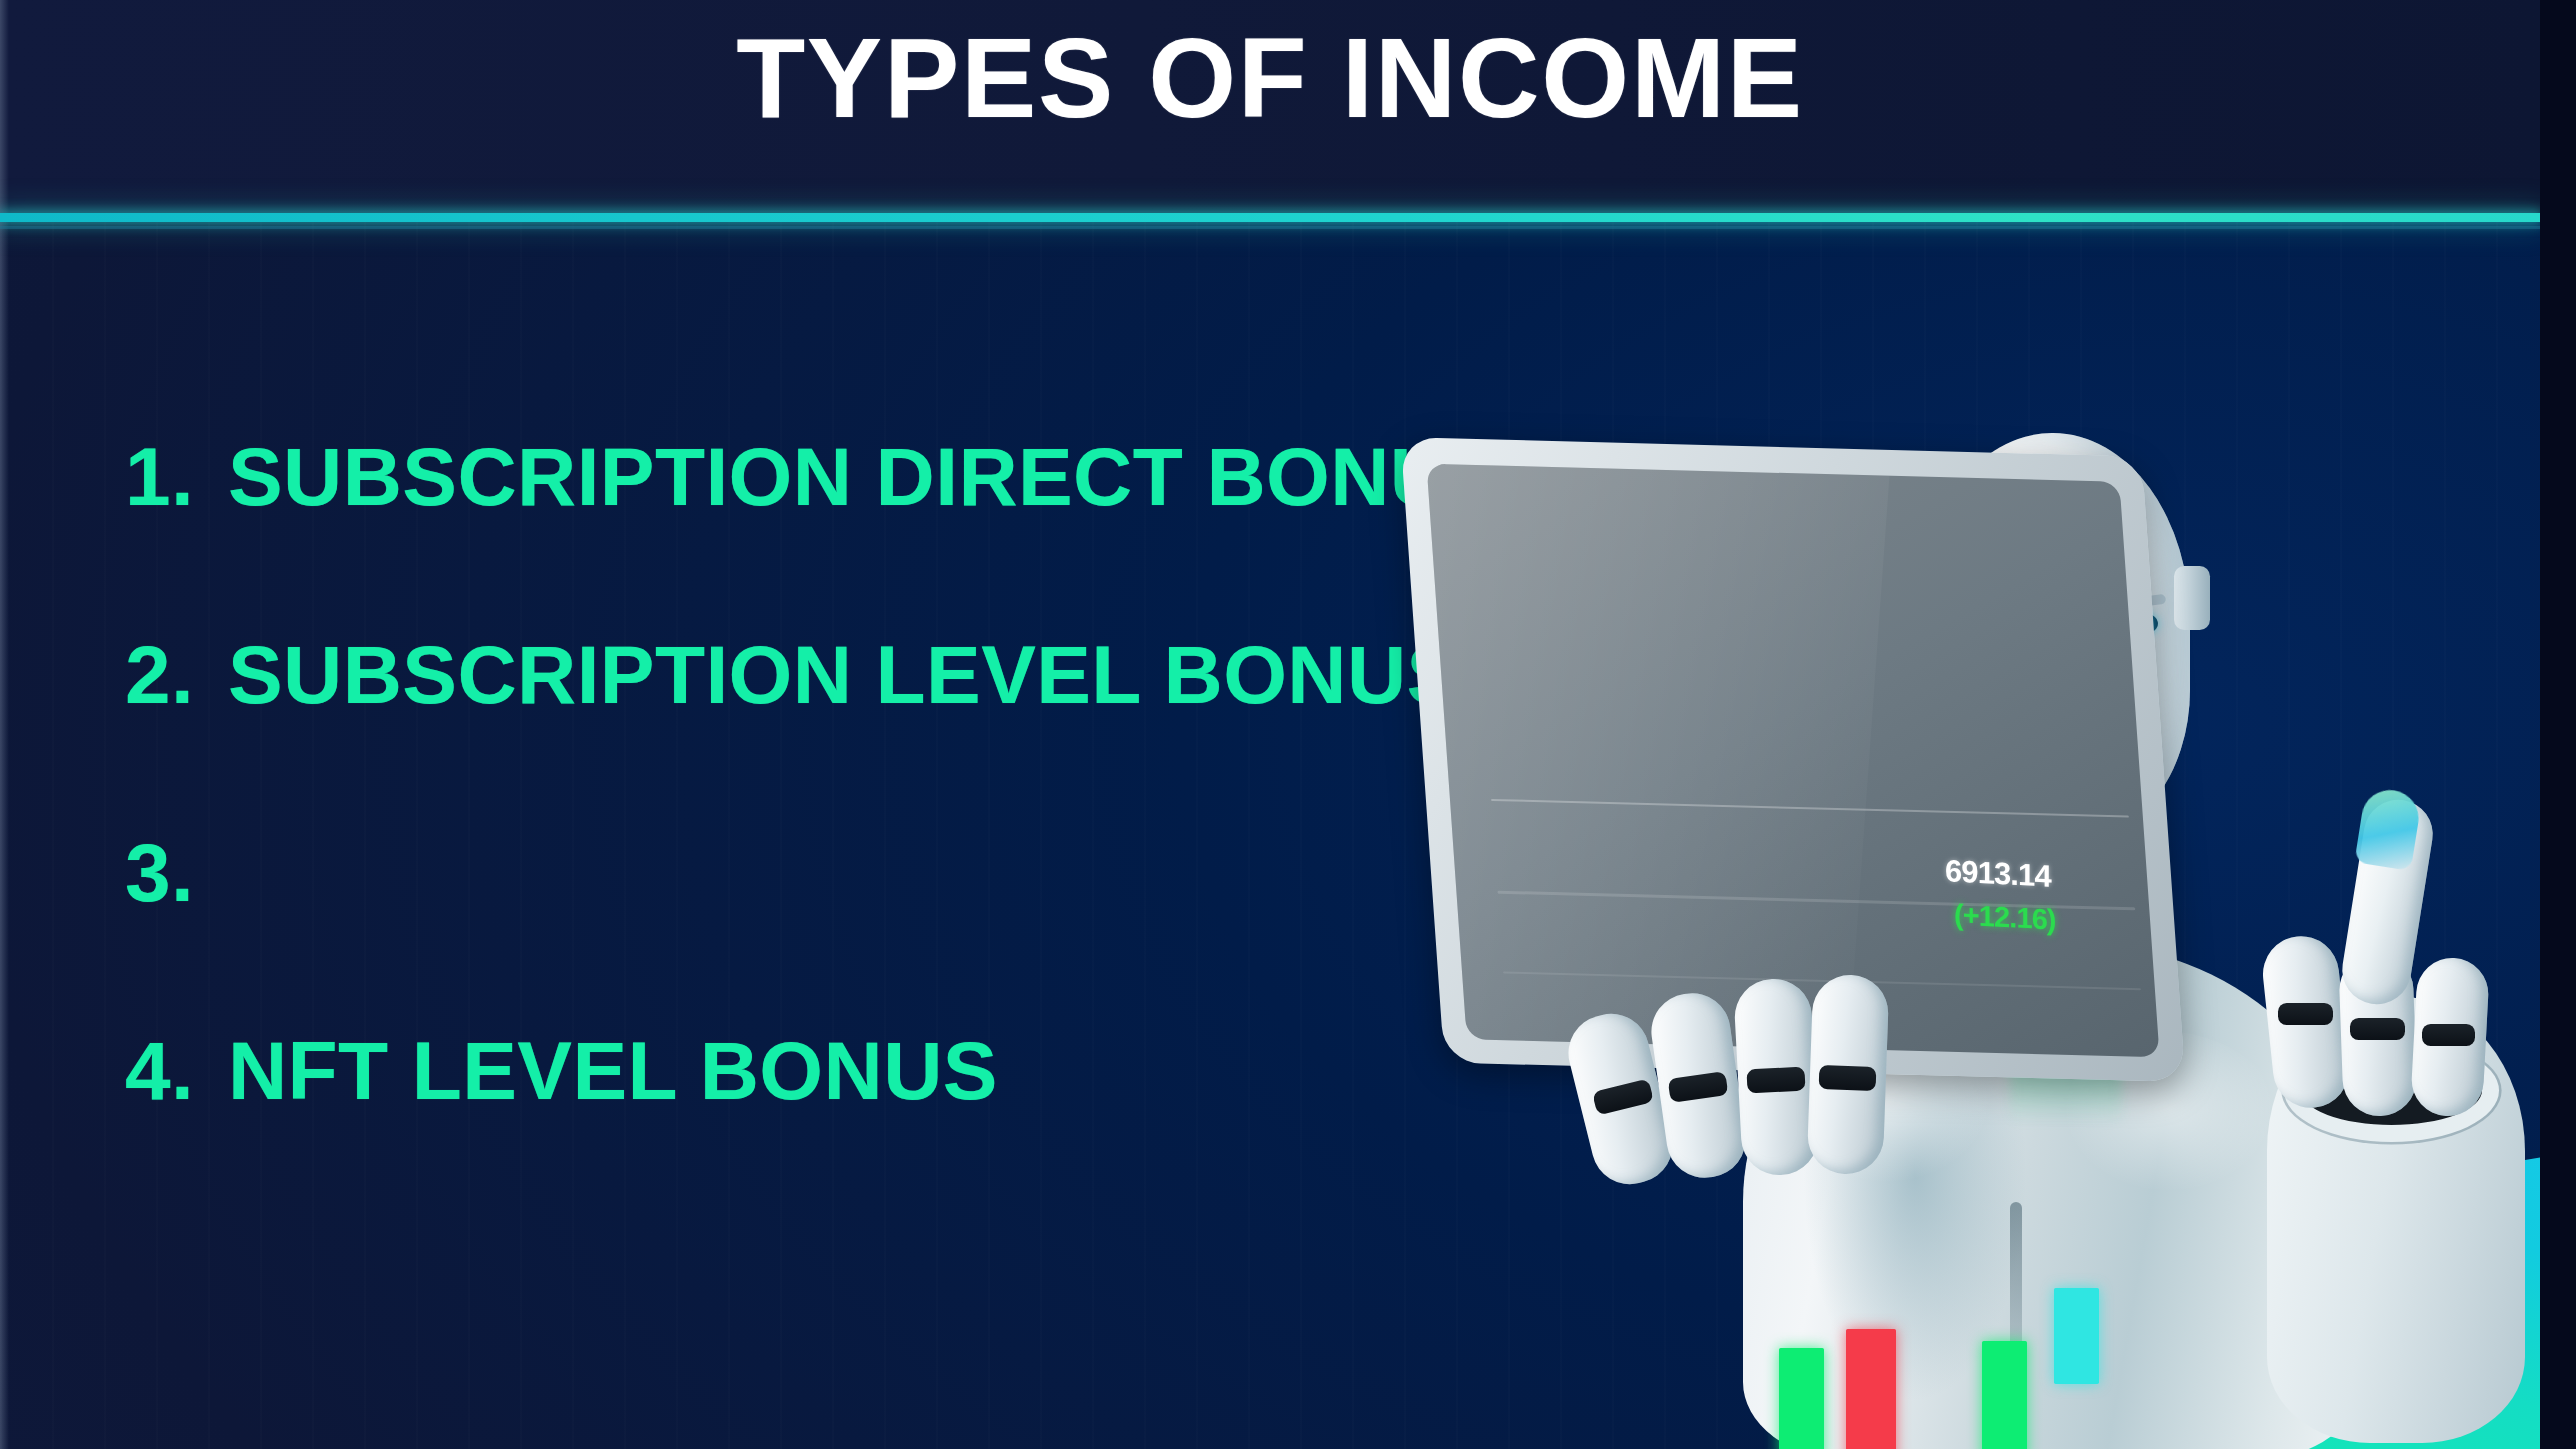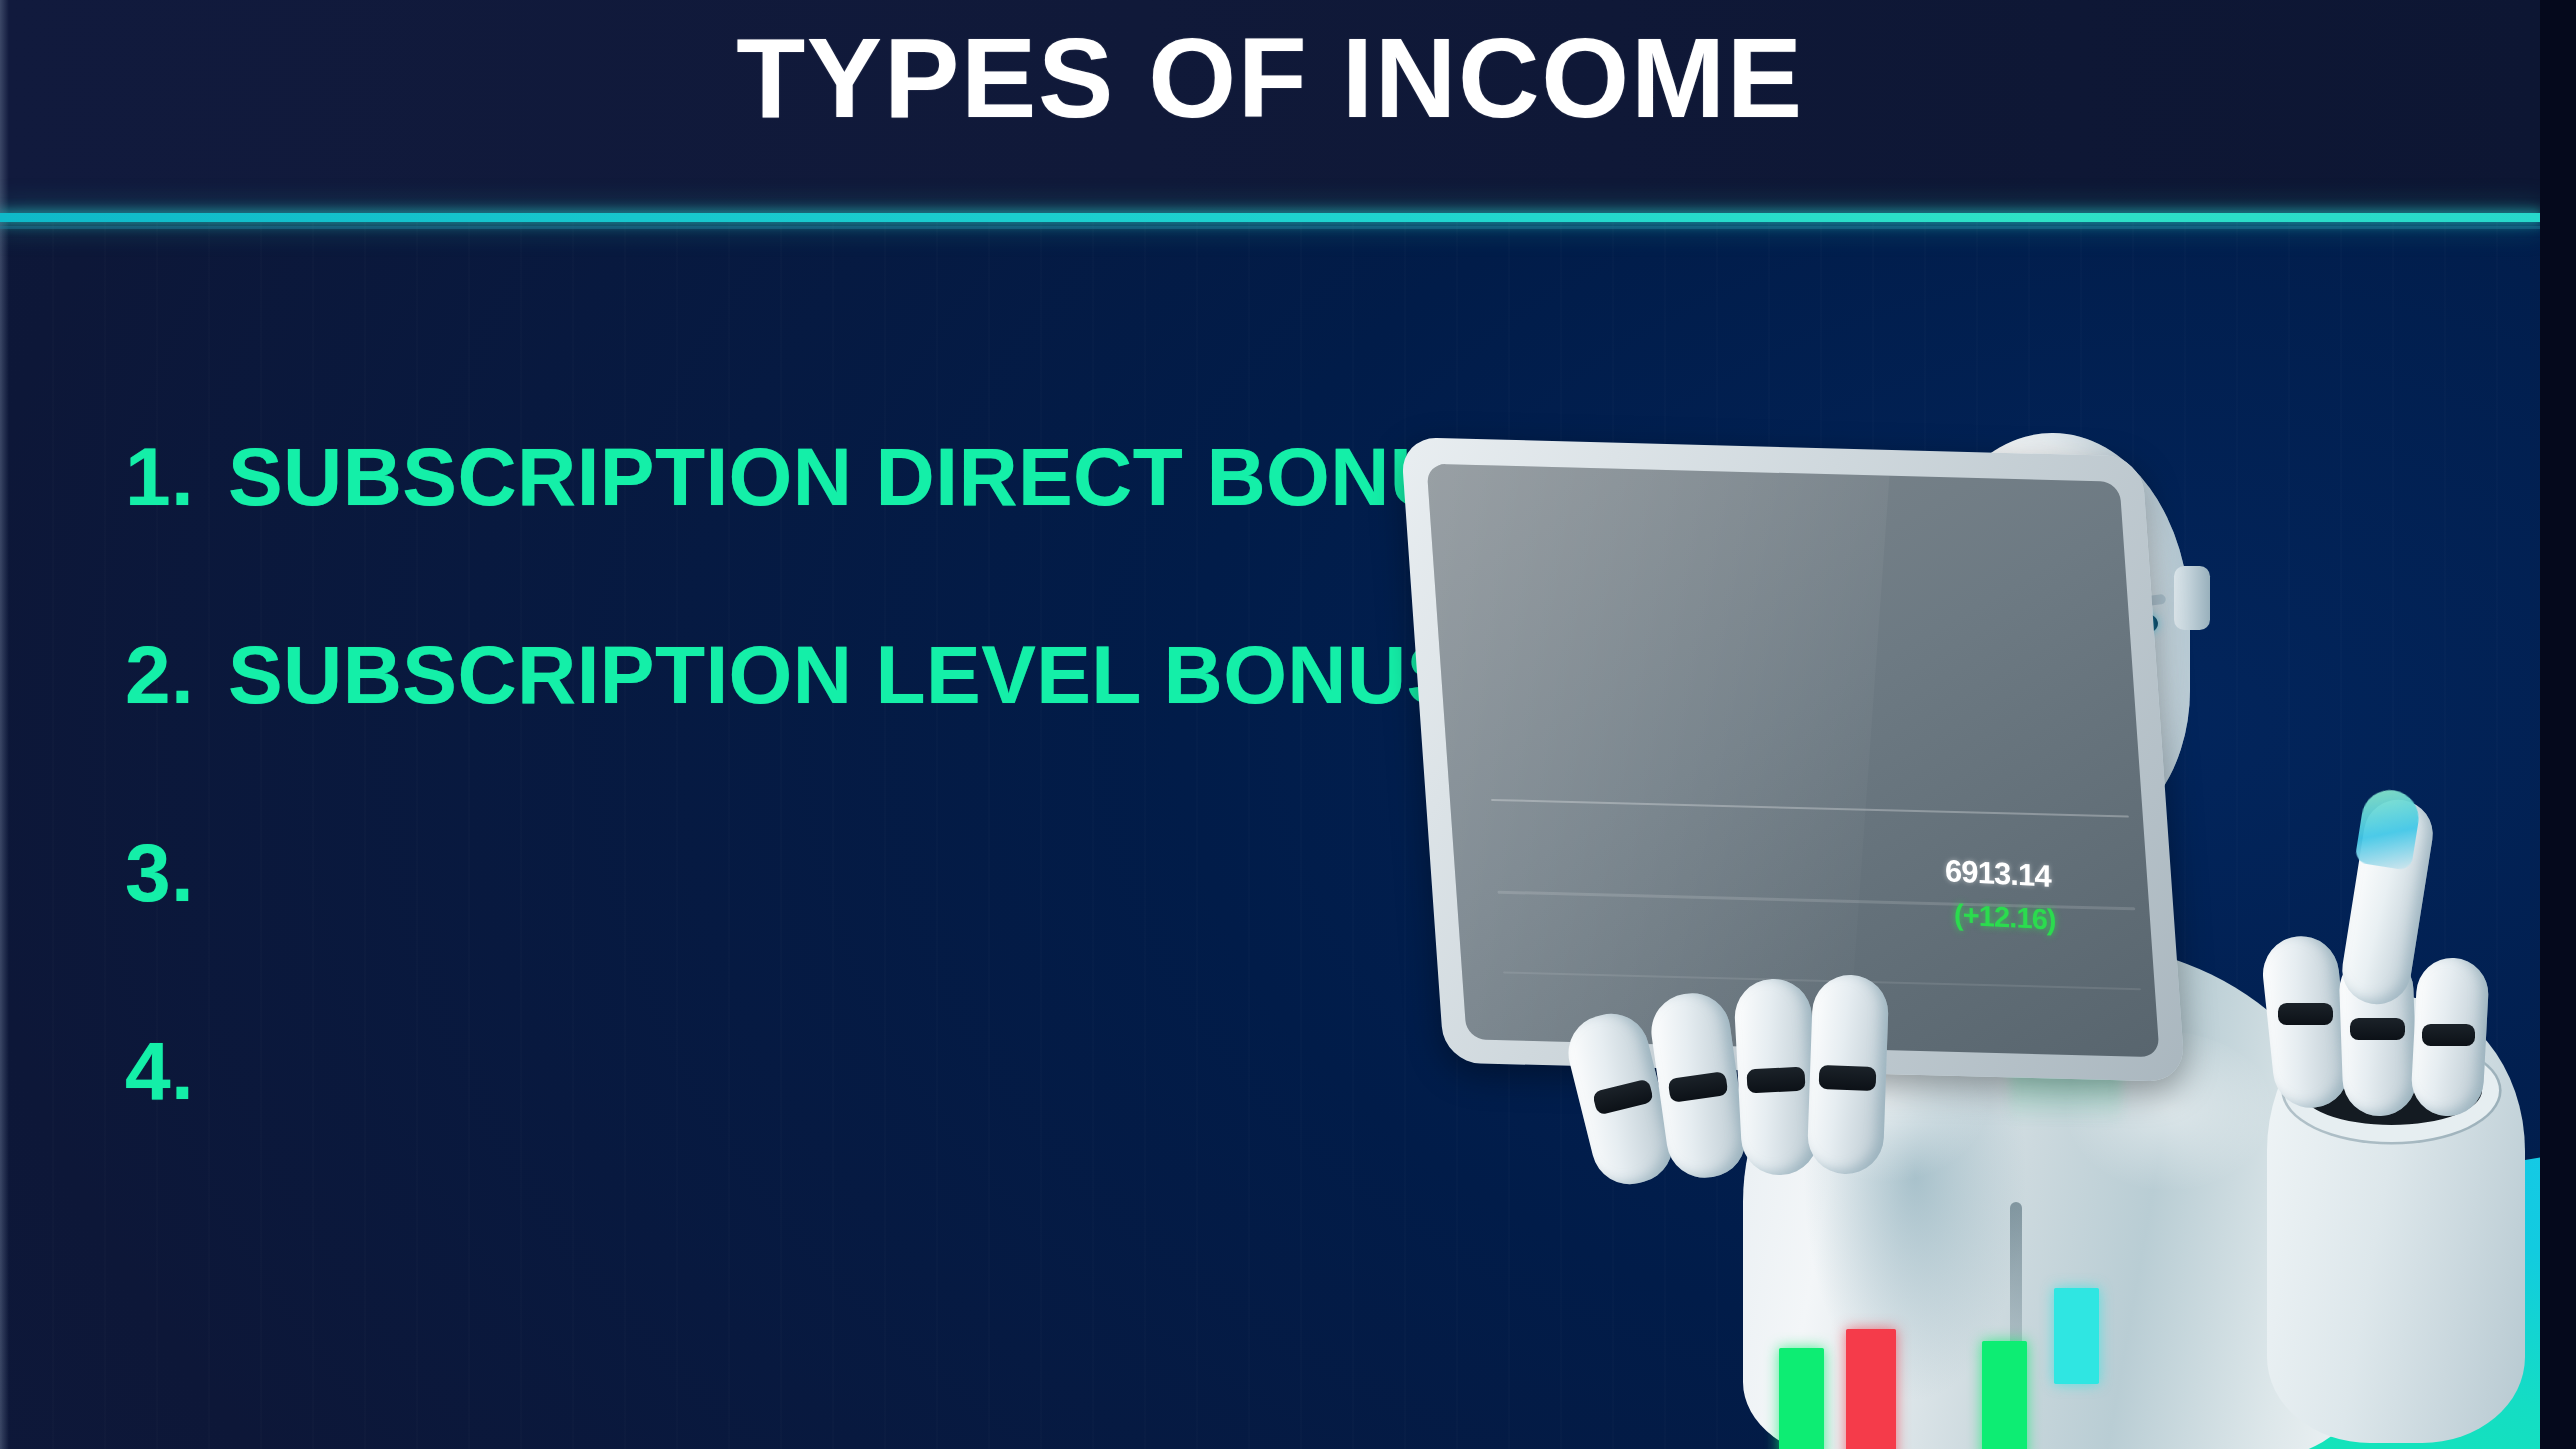--- a/index.html
+++ b/index.html
@@ -303,20 +303,21 @@
       <span class="li-num">2.</span>
       <span class="li-text">SUBSCRIPTION LEVEL BONUS</span>
     </div>
 
     <div class="list-item">
       <span class="li-num">3.</span>
     </div>
 
     <div class="list-item">
       <span class="li-num">4.</span>
+      <span class="li-text">NFT LEVEL BONUS</span>
     </div>
 
   </div>
 
   <div class="corner-shape2"></div>
   <div class="corner-shape"></div>
 
   <div class="robot">
 
     <div class="torso"></div>

